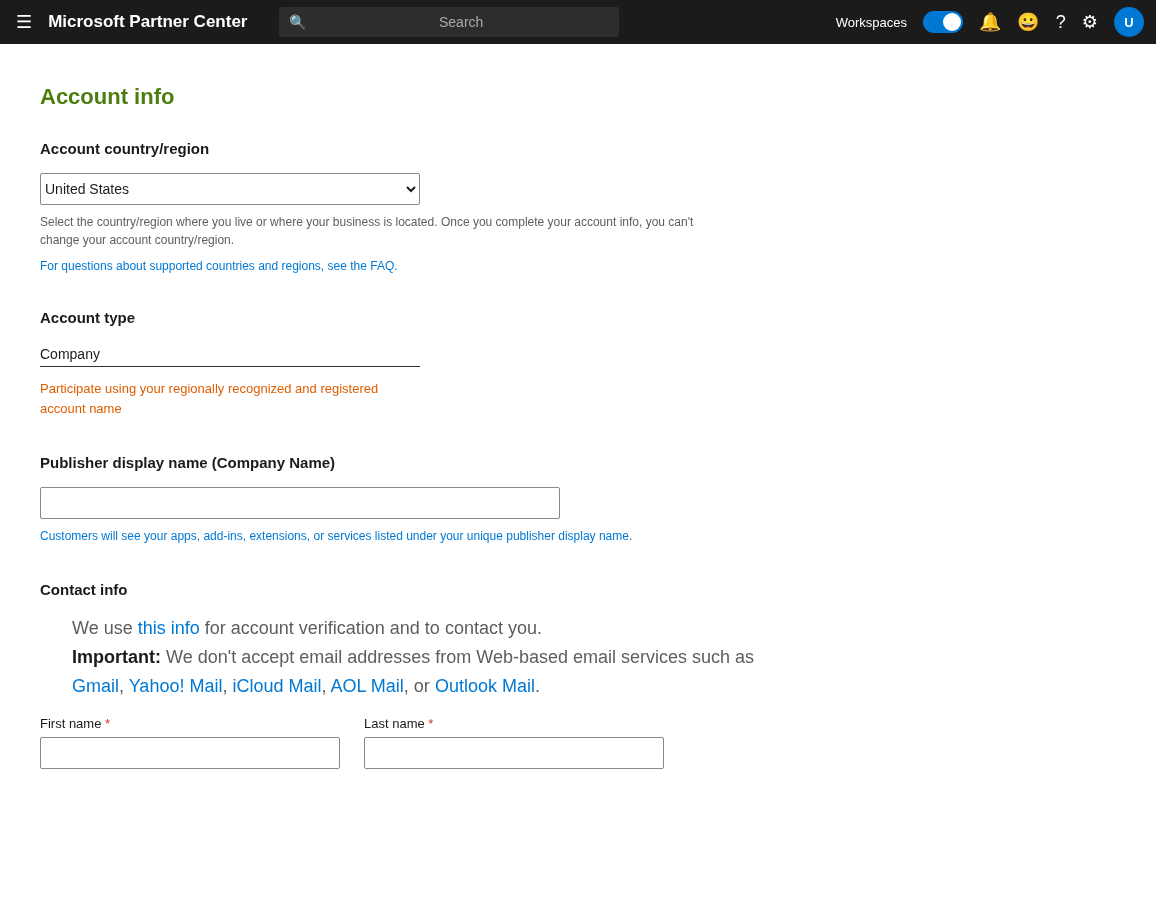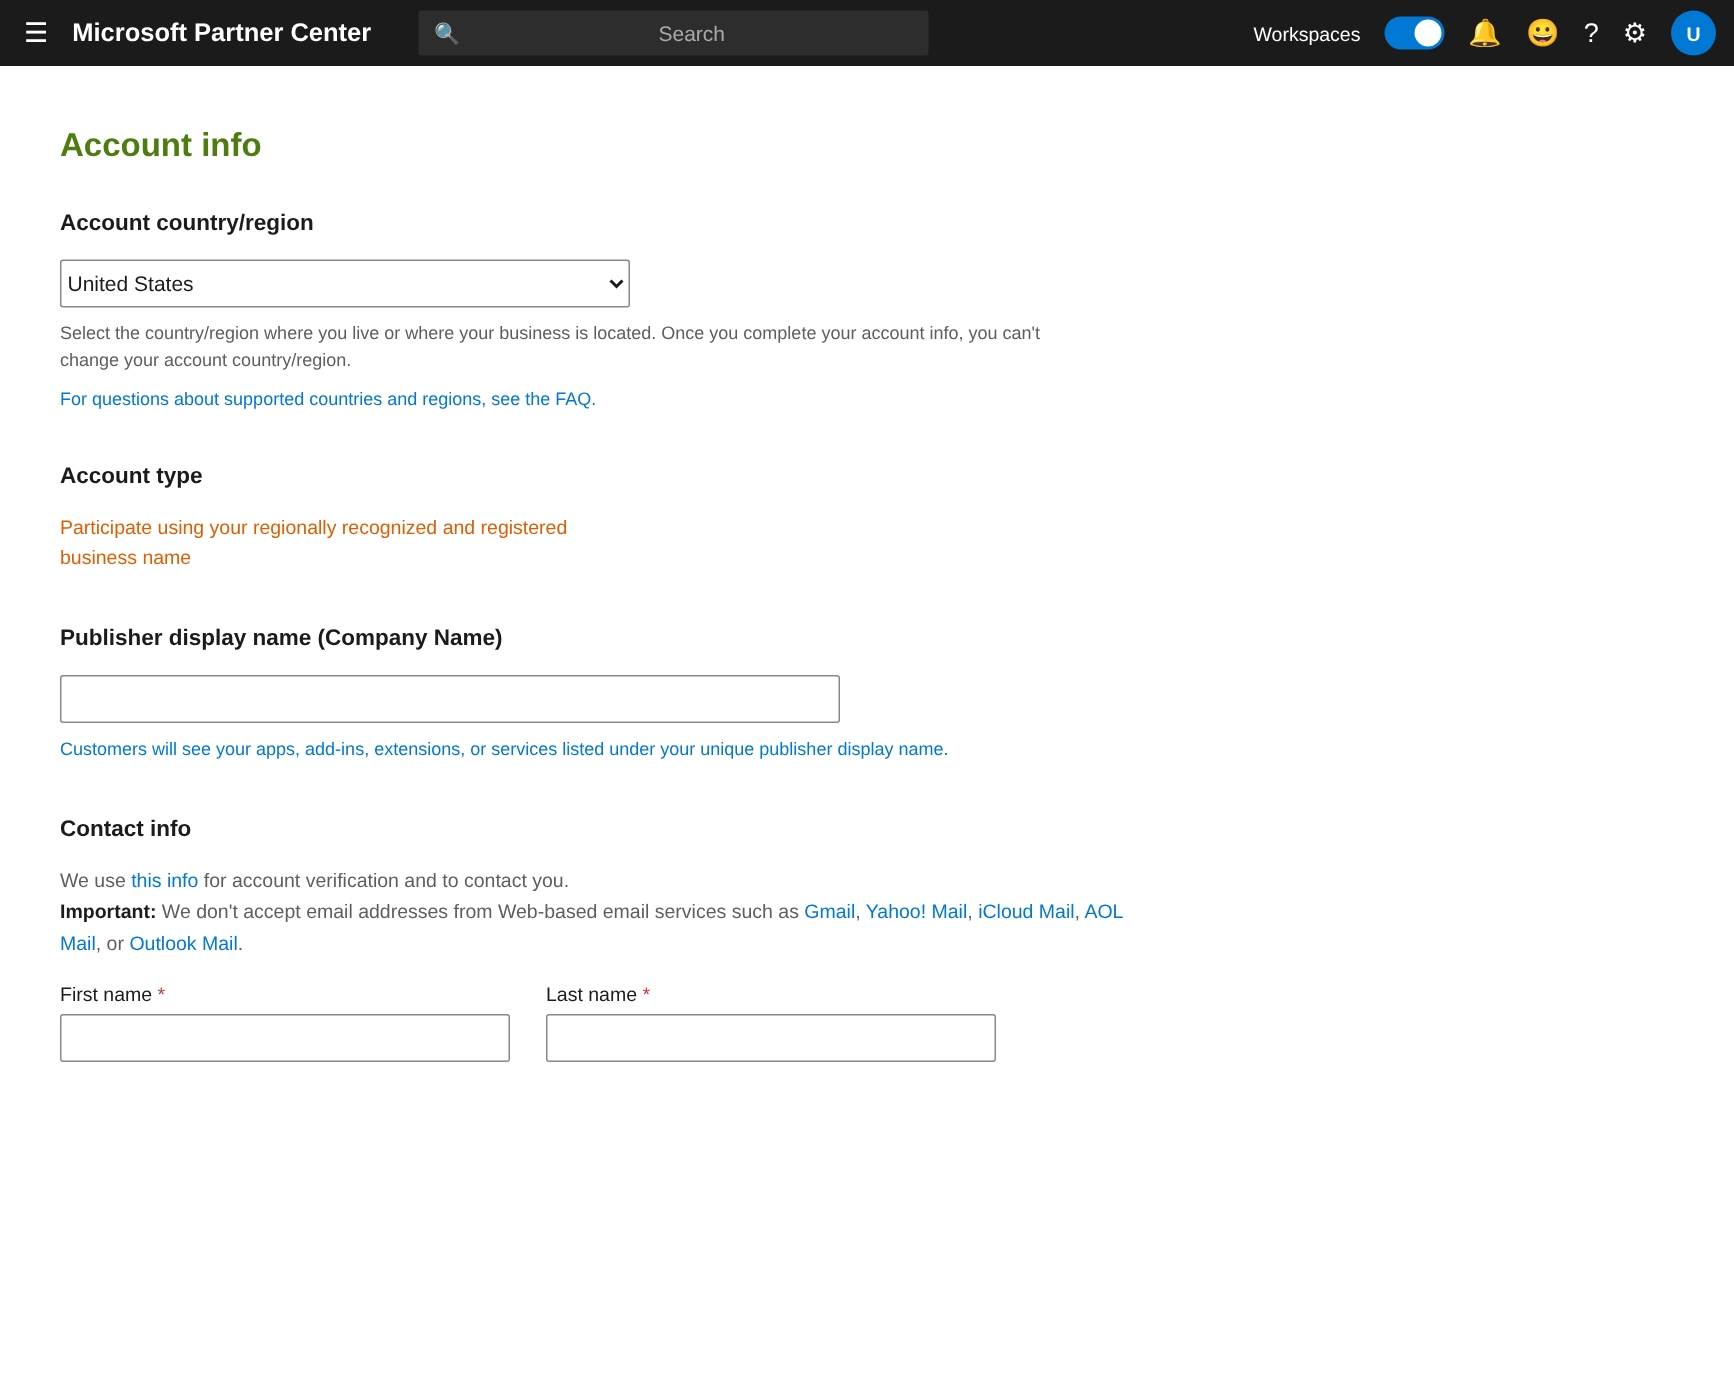--- a/index.html
+++ b/index.html
@@ -185,25 +185,26 @@
       height: 32px;
       border: 1px solid #888;
       border-radius: 2px;
       padding: 0 8px;
       font-size: 14px;
       color: #1b1b1b;
       outline: none;
     }
 
     .contact-info-note {
-      font-size: 13px;
+      font-size: 18px;
       color: #605e5c;
       margin-bottom: 8px;
       max-width: 800px;
       line-height: 1.6;
+      margin-left: 32px;
     }
     .contact-info-note .important-label {
       font-weight: 700;
       color: #1b1b1b;
     }
 
     .name-row {
       display: flex;
       gap: 24px;
       margin-top: 16px;
@@ -278,21 +279,22 @@
       <option>France</option>
     </select>
     <p class="helper-text">
       <span>Select the country/region where you live or where your business is located. Once you complete your account info, you can't change your account country/region.</span>
     </p>
     <a href="#" class="faq-link">For questions about supported countries and regions, see the FAQ.</a>
   </div>
 
   <div class="section">
     <div class="section-title">Account type</div>
-    <p class="account-type-desc">Participate using your regionally recognized and registered business name</p>
+    <input type="text" class="account-type-input" value="Company" style="">
+    <p class="account-type-desc">Participate using your regionally recognized and registered account name</p>
   </div>
 
   <div class="section">
     <div class="section-title">Publisher display name (Company Name)</div>
     <input type="text" class="publisher-input" style="">
     <p class="helper-text">
       <span class="link-text">Customers will see your apps, add-ins, extensions, or services listed under your unique publisher display name.</span>
     </p>
   </div>
 

